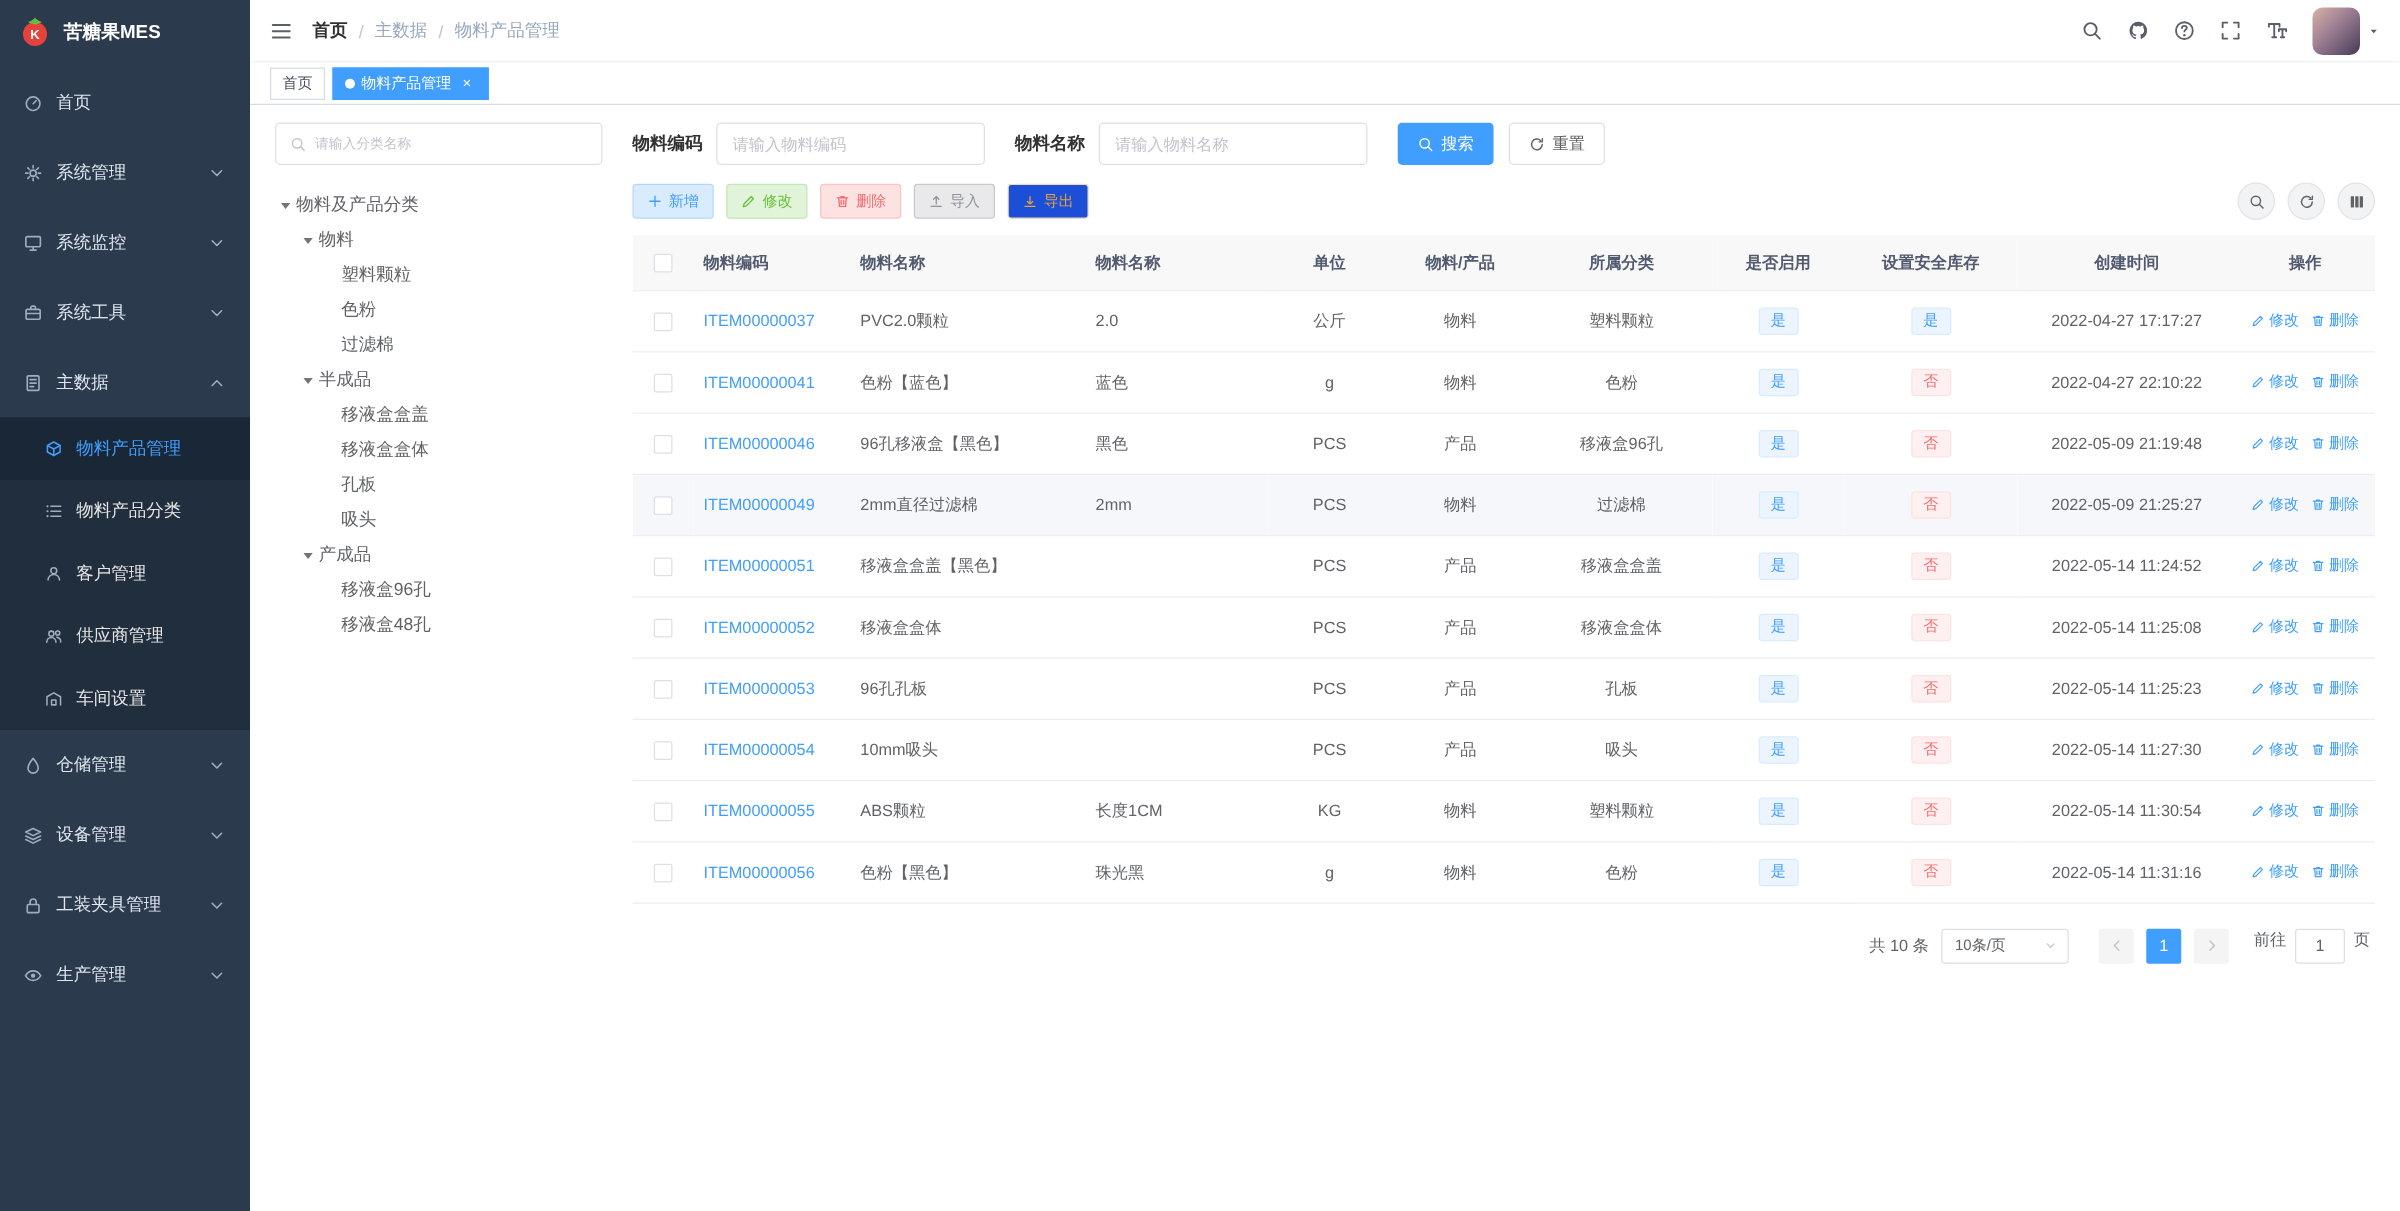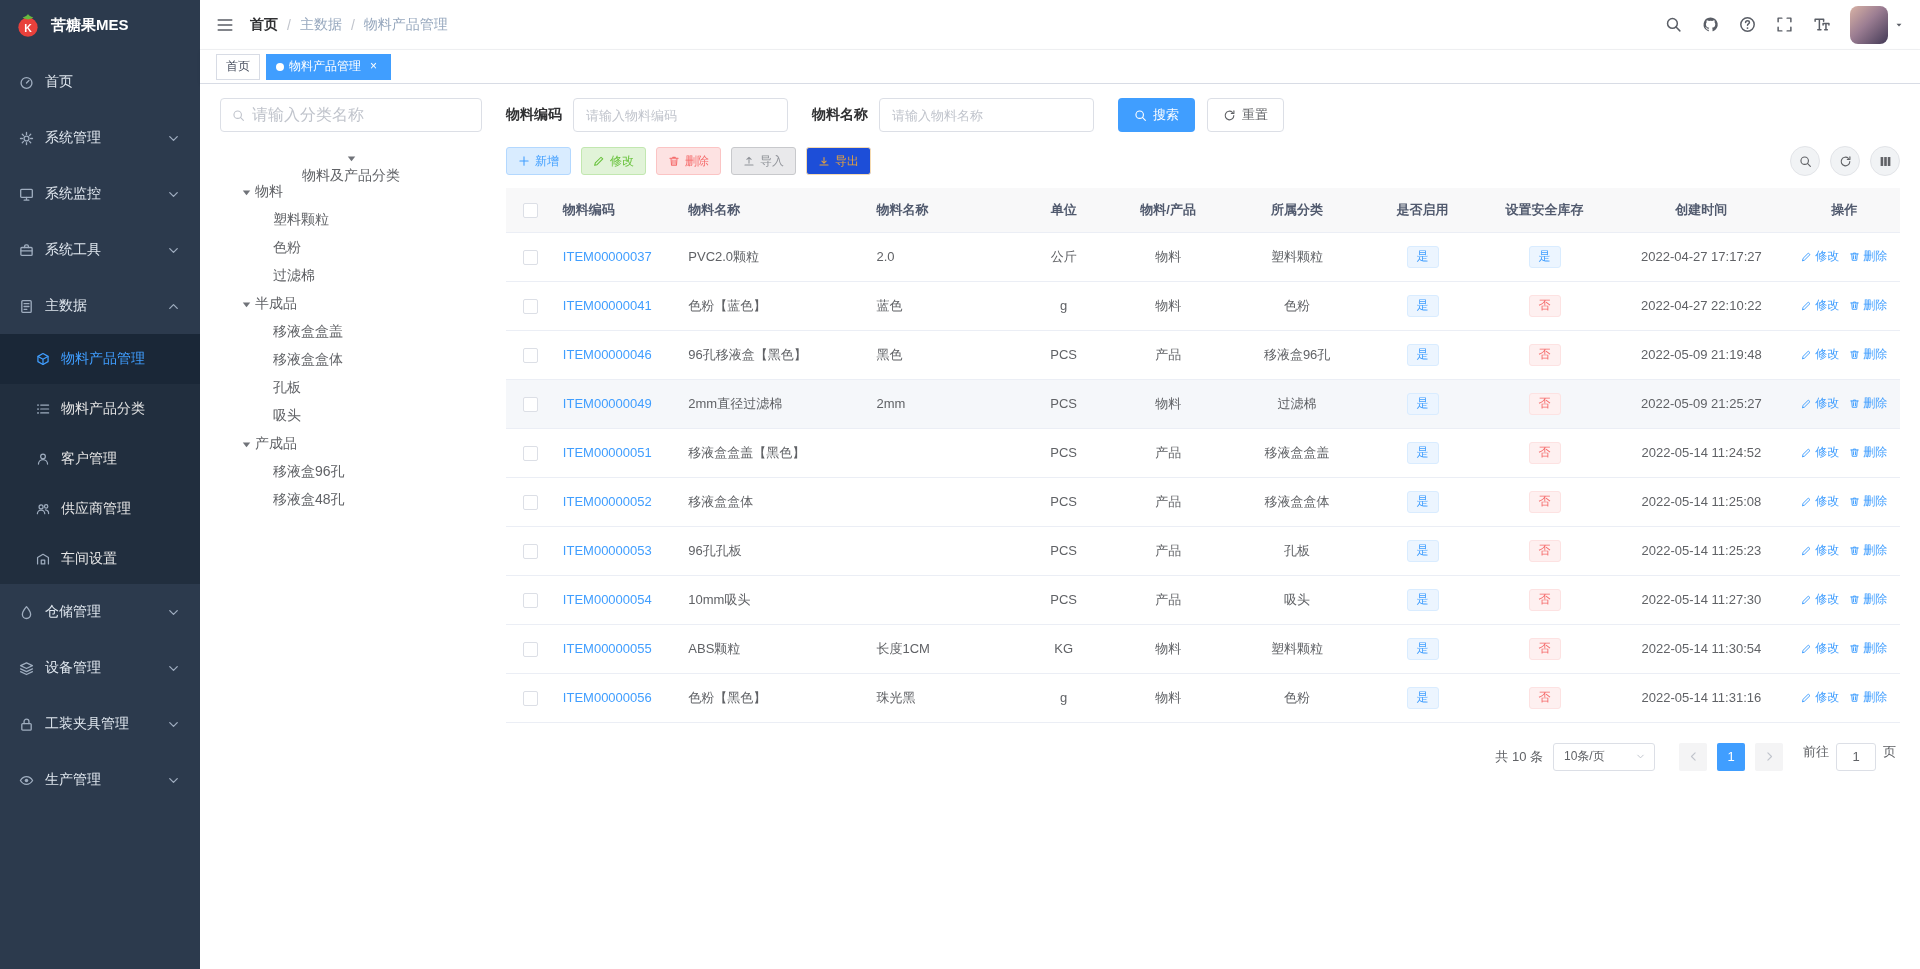--- a/index.html
+++ b/index.html
@@ -45,21 +45,21 @@
   .tag{height:26px;display:inline-flex;align-items:center;gap:5px;padding:0 9px;border:1px solid #d8dce5;background:#fff;color:#495060;font-size:12px;cursor:pointer}
   .tag.active{background:#409eff;border-color:#409eff;color:#fff}
   .tag-dot{width:8px;height:8px;border-radius:50%;background:#fff;display:inline-block}
   .tag-close{width:15px;height:15px;line-height:14px;text-align:center;border-radius:50%;font-size:12px}
 
   
   .app-main{flex:1;background:#fff;padding:14px 20px 0;display:flex;gap:24px;align-items:flex-start;overflow:hidden}
   .tree-panel{width:262px;flex-shrink:0}
   .tree-search{height:34px;border:1px solid #dcdfe6;border-radius:4px;display:flex;align-items:center;gap:7px;padding:0 11px;color:#c0c4cc;background:#fff}
   .tree-search .icon{font-size:13px}
-  .tree-search input{border:none;outline:none;flex:1;font-size:16px;color:#8b5cf6;background:transparent}
+  .tree-search input{border:none;outline:none;flex:1;font-size:11px;color:#8b5cf6;background:transparent}
   ::placeholder{color:#c0c4cc}
   .tree{margin-top:18px;color:#606266;font-size:14px}
   .tree-node-row{height:28px;display:flex;align-items:center;cursor:pointer}
   .tree-caret{width:17px;font-size:11px;color:#707379;display:inline-flex;align-items:center}
   .tree-label{white-space:nowrap}
 
   .content-panel{flex:1;display:flex;flex-direction:column;min-width:0}
 
   
   .filter-row{display:flex;align-items:center;margin-bottom:14px}
@@ -376,21 +376,21 @@
         <div class="tree-search">
           <span class="icon">
               <svg viewBox="0 0 16 16" aria-hidden="true">
                 <circle cx="7" cy="7" r="4.6" class="s"></circle>
                 <path d="M10.4 10.4L14 14" class="s"></path>
               </svg>
             </span>
           <input placeholder="请输入分类名称" style="">
         </div>
         <div class="tree">
-            <div class="tree-node-row" style="padding-left: 0px; flex-direction: column;">
+            <div class="tree-node-row" style="padding-left: 0px;">
               <span class="tree-caret">
                 <svg viewBox="0 0 16 16" aria-hidden="true">
                   <path d="M4.5 6h7L8 10.5z" class="f"></path>
                 </svg>
               </span>
               <span class="tree-label">物料及产品分类</span>
             </div>
             <div class="tree-node-row" style="padding-left: 18px;">
               <span class="tree-caret">
                 <svg viewBox="0 0 16 16" aria-hidden="true">

